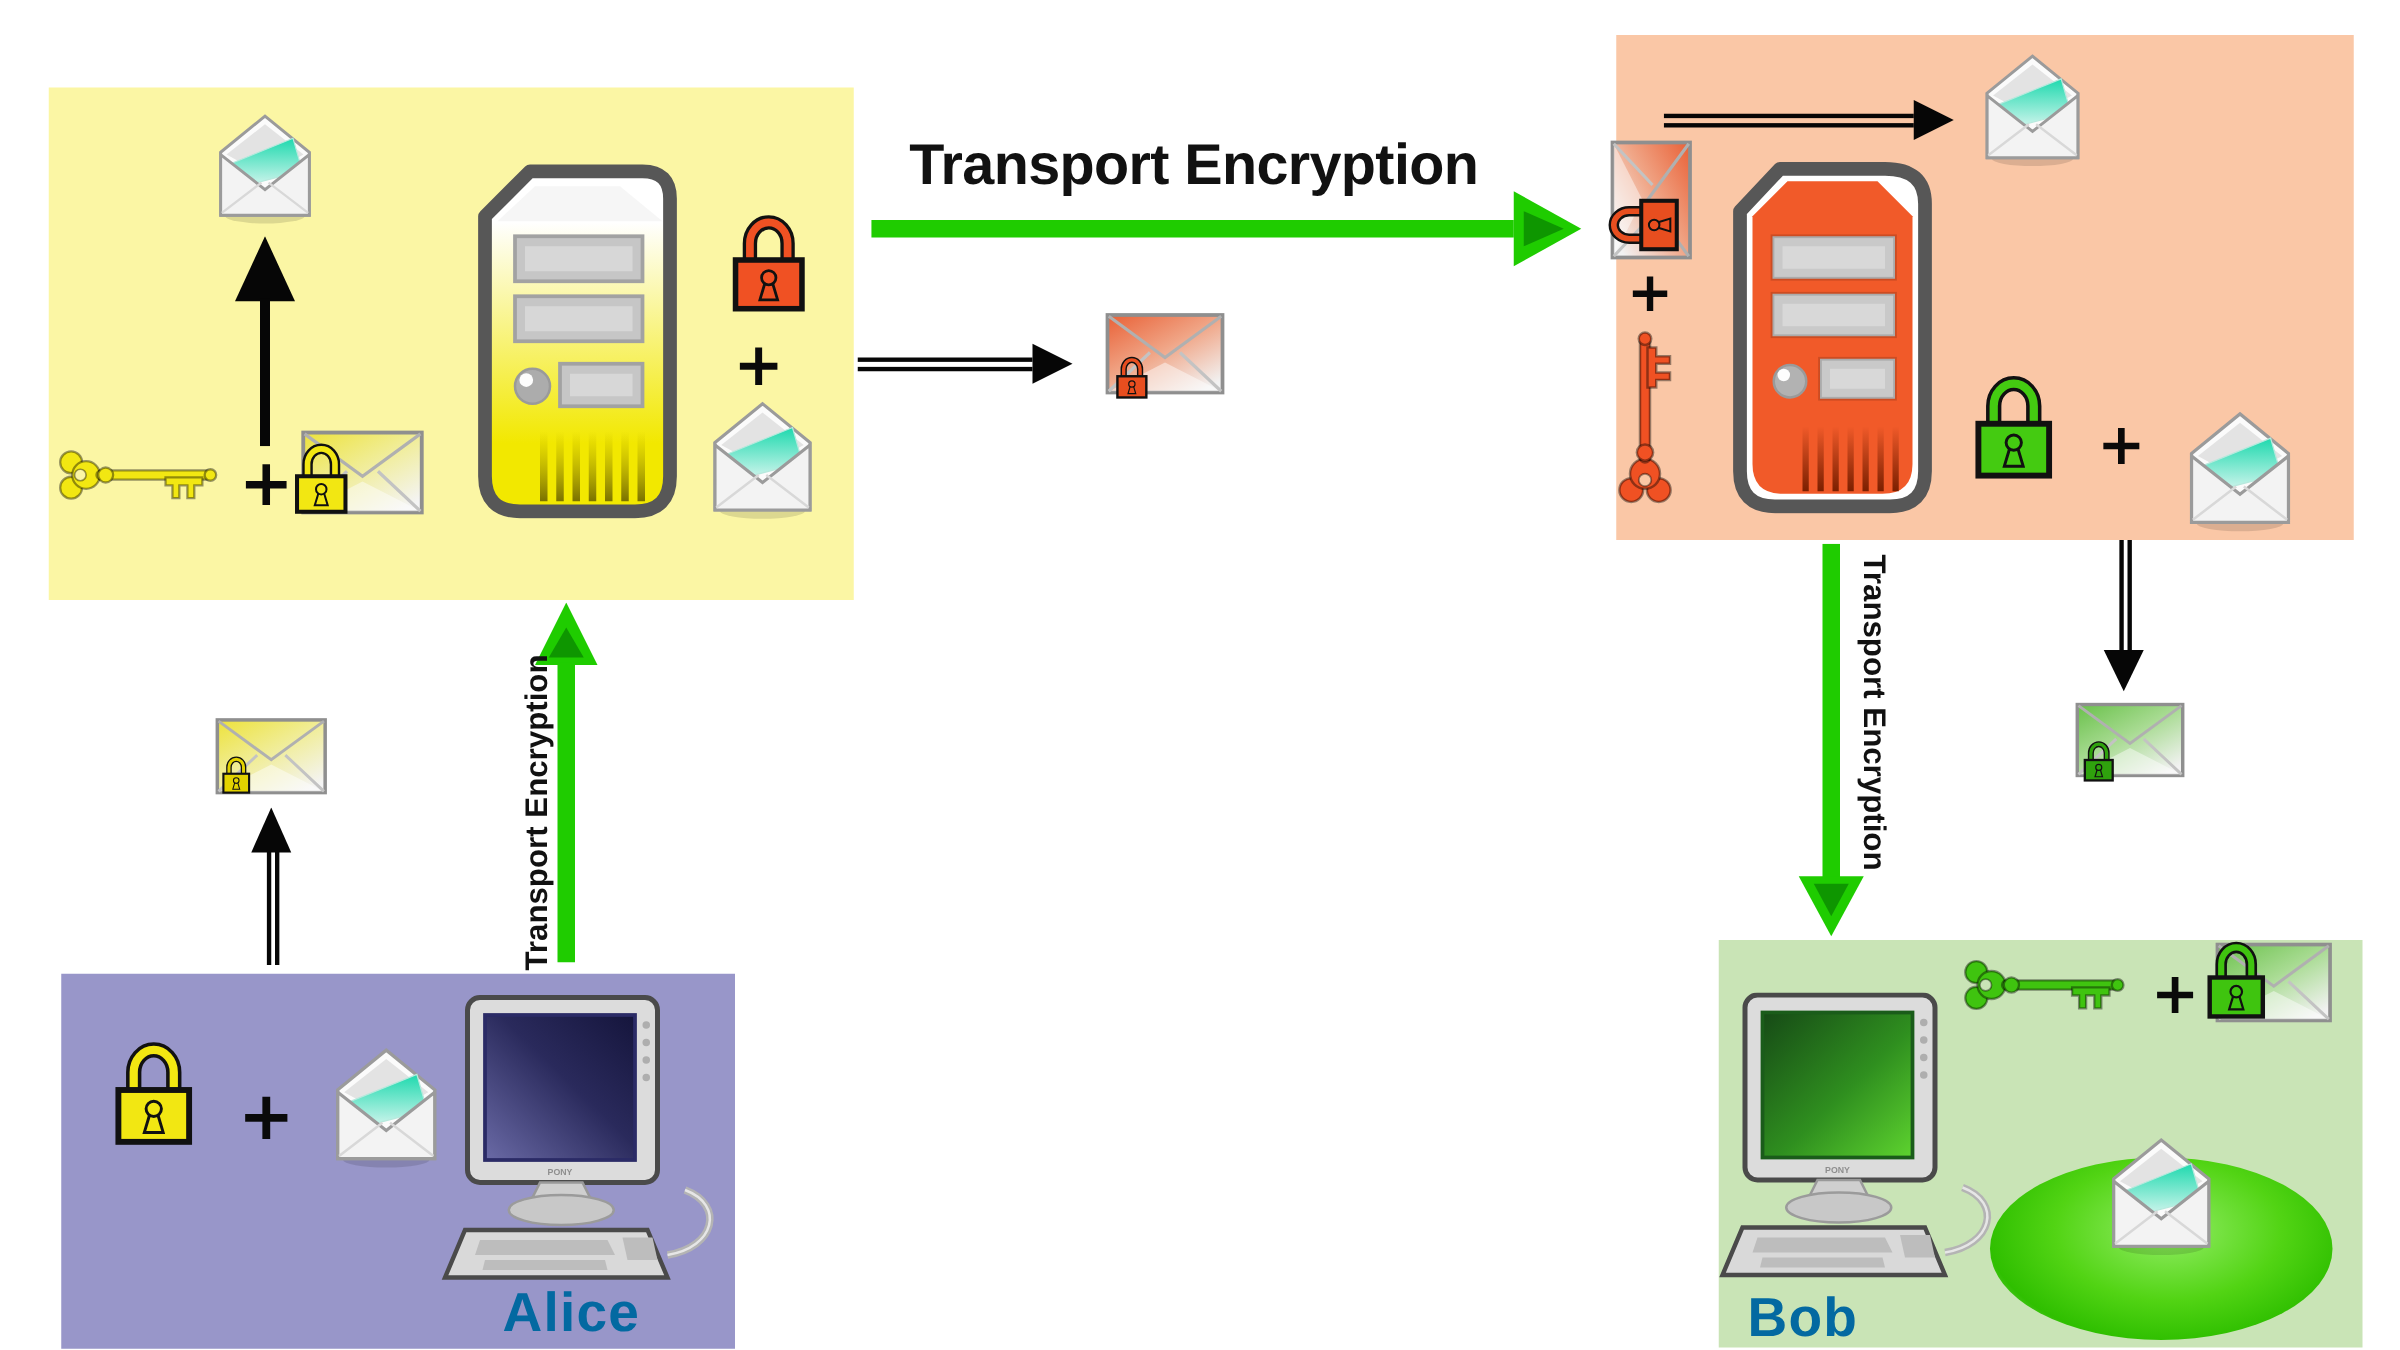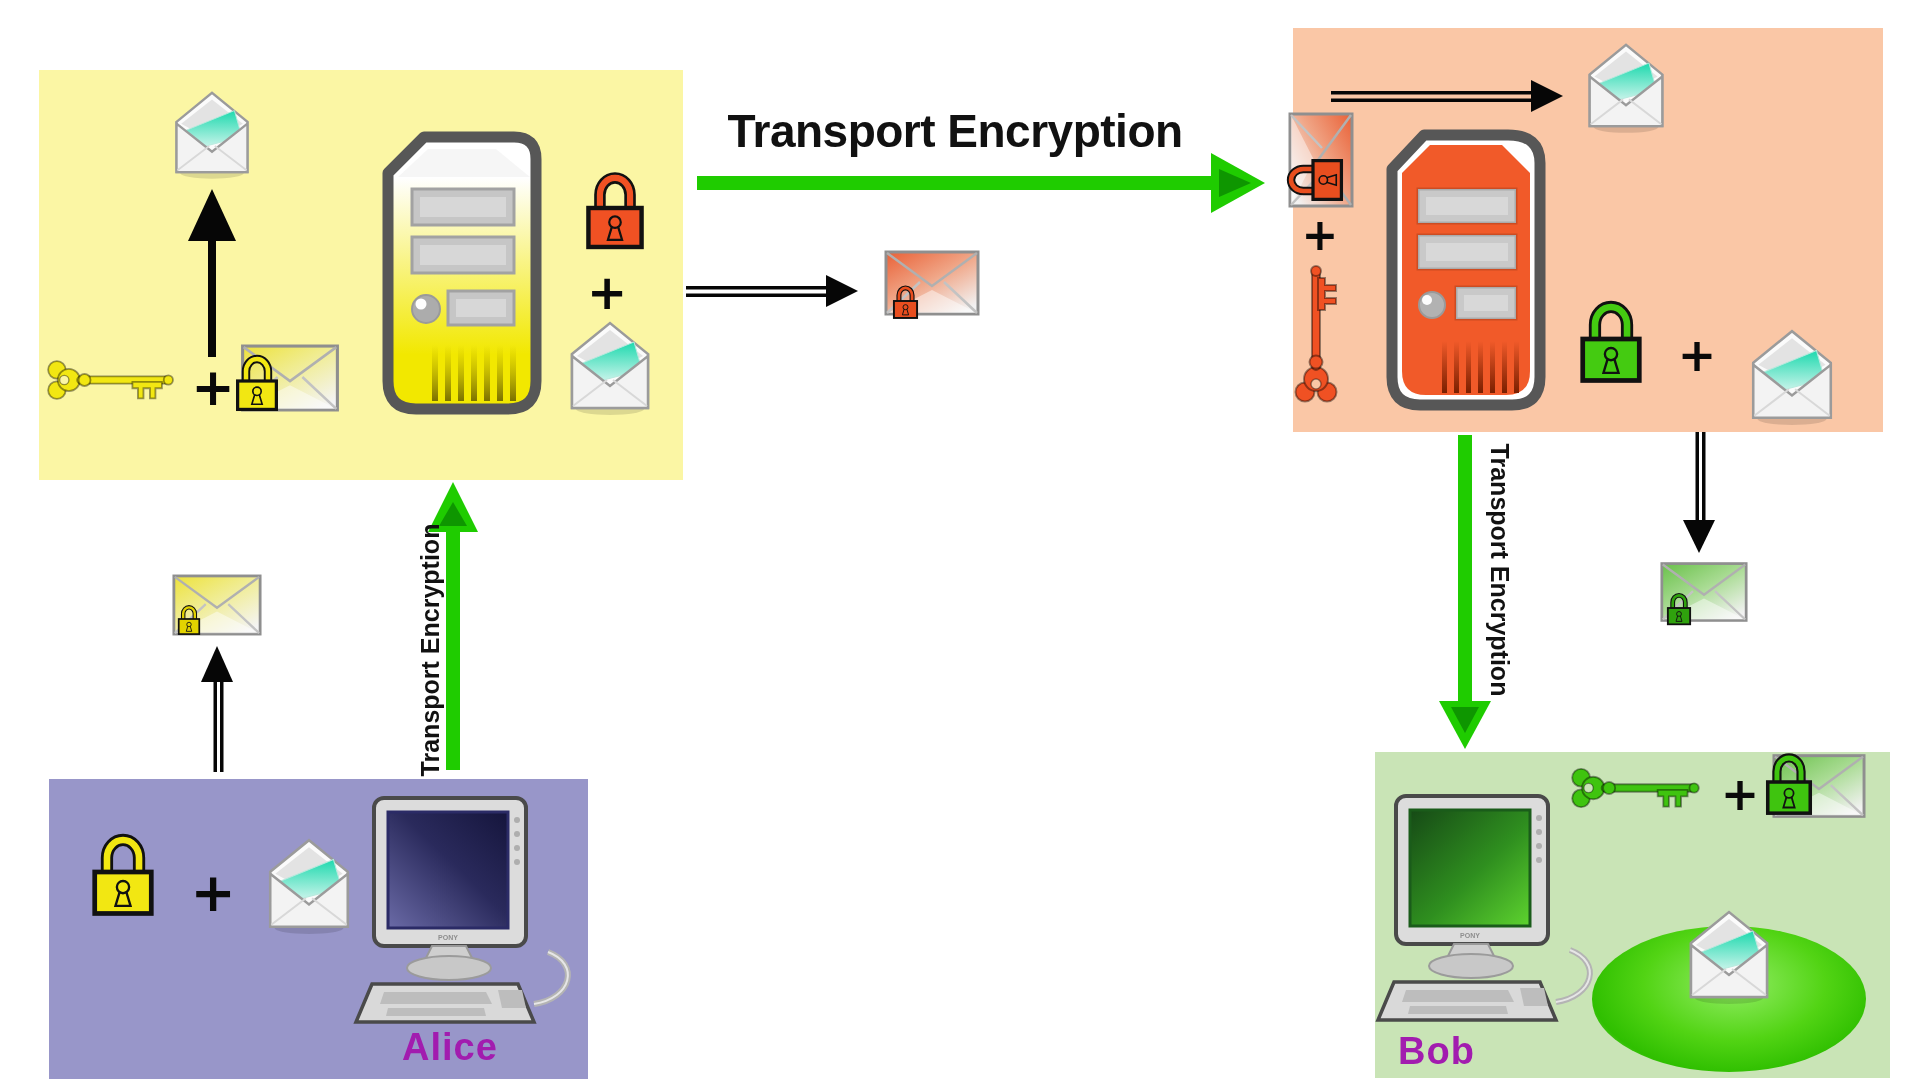--- a/index.html
+++ b/index.html
@@ -8,21 +8,21 @@
           font-family:"Liberation Sans",sans-serif;}
   .abs{position:absolute;}
   .box{position:absolute;}
   .plus{position:absolute;transform:translate(-50%,-50%);font-weight:700;color:#0a0a0a;
         font-family:"DejaVu Sans",sans-serif;line-height:1;}
   .toplabel{position:absolute;left:955px;top:104px;transform:translateX(-50%);
             font-size:46px;font-weight:700;color:#111;letter-spacing:-0.5px;white-space:nowrap;}
   .vlabel{position:absolute;font-size:25px;font-weight:700;color:#111;white-space:nowrap;}
   .vlabel.up{left:430px;top:650px;transform:translate(-50%,-50%) rotate(-90deg);}
   .vlabel.down{left:1499px;top:570px;transform:translate(-50%,-50%) rotate(90deg);}
-  .name{position:absolute;font-weight:700;font-size:38px;color:#a21caf;letter-spacing:1px;}
+  .name{position:absolute;font-weight:700;font-size:44px;color:#0369a1;letter-spacing:1px;}
   .ellipse{position:absolute;left:1592px;top:926px;width:274px;height:146px;border-radius:50%;
            background:radial-gradient(ellipse at 52% 40%, #93ED66 0%, #52D414 45%, #2FBF00 72%,
                       rgba(47,191,0,0.35) 90%, rgba(47,191,0,0) 100%);}
 </style>
 </head>
 <body>
 
 <div id="canvas">
 
   <svg class="abs" width="0" height="0" style="left:0;top:0" aria-hidden="true">

